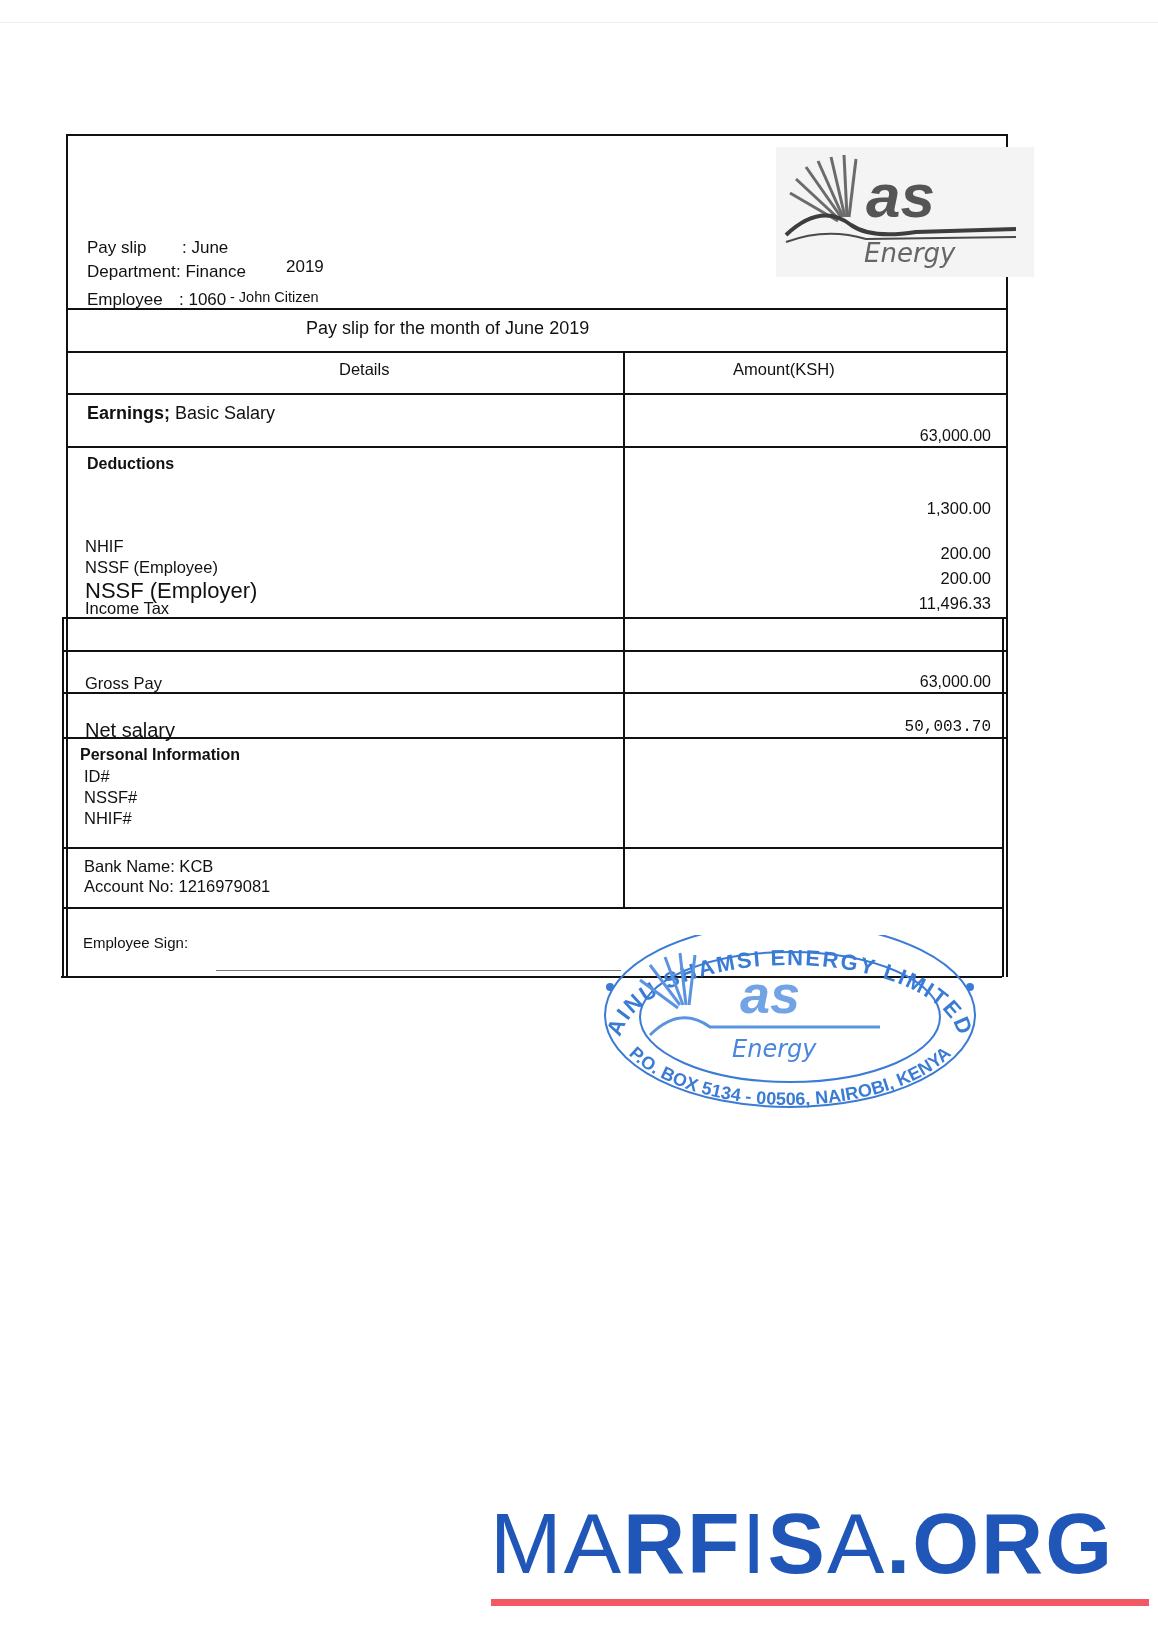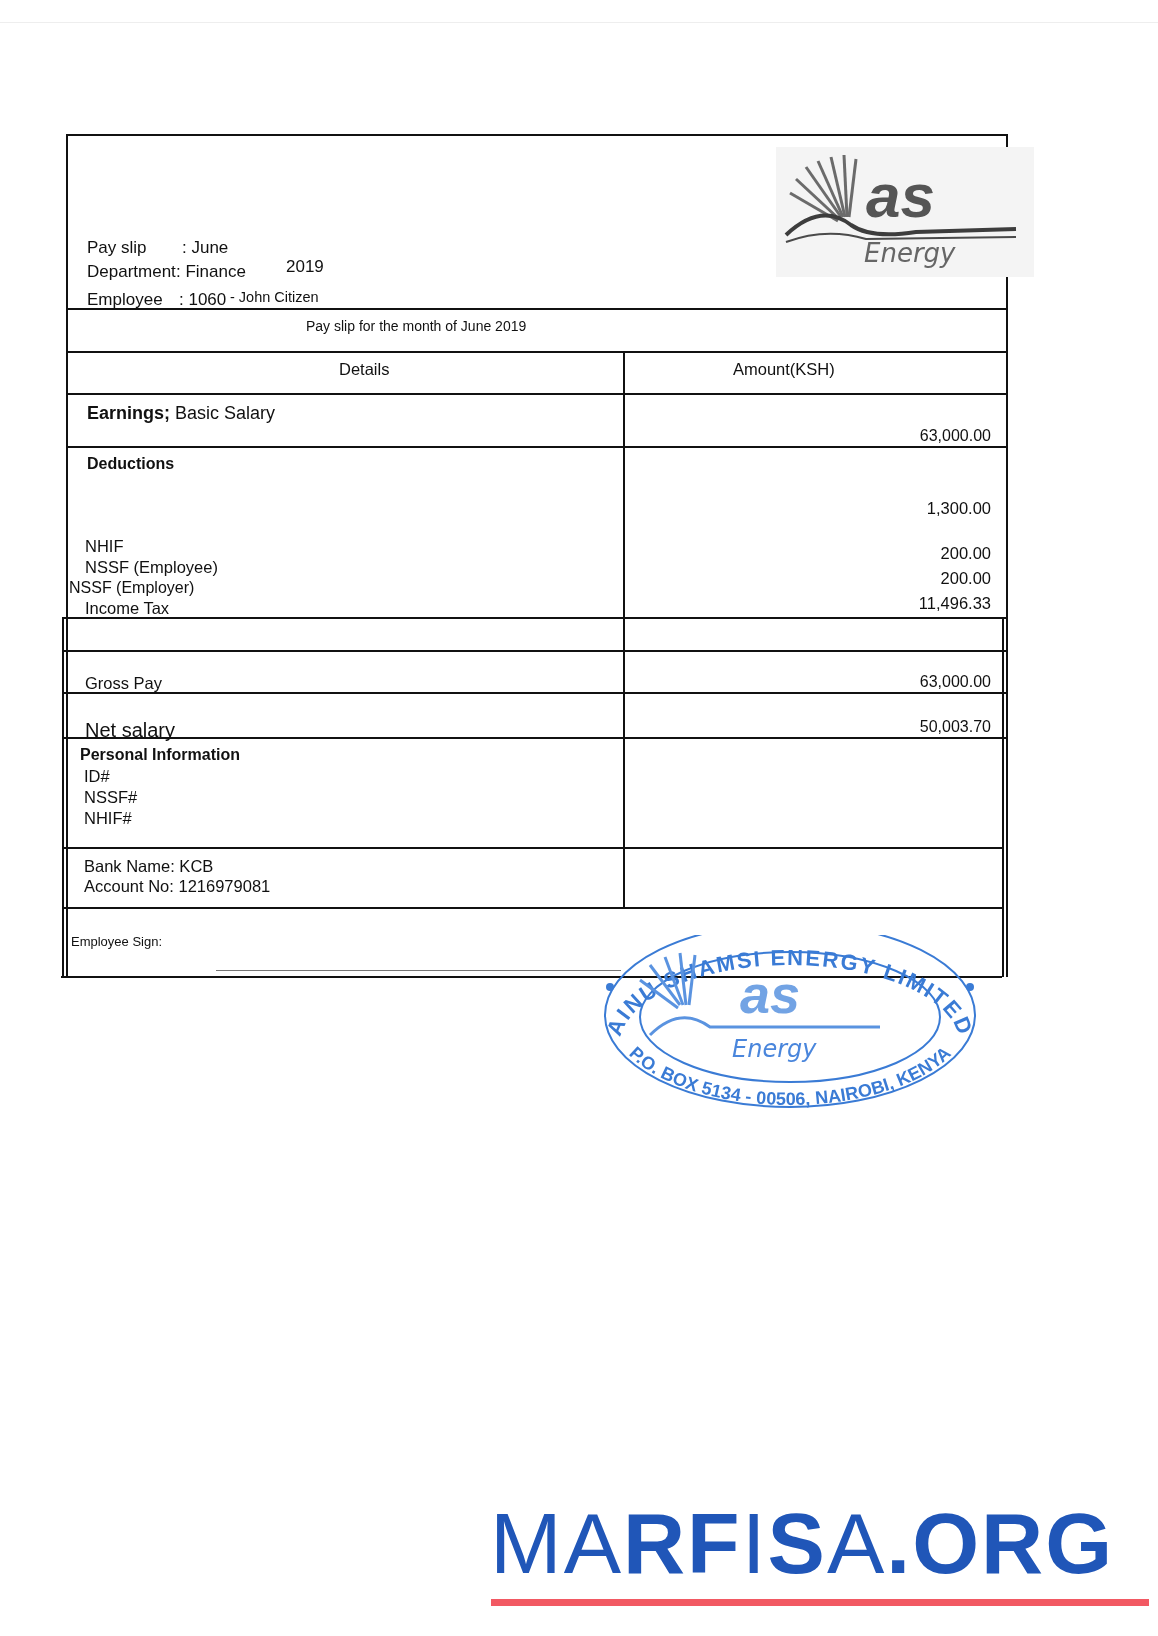--- a/index.html
+++ b/index.html
@@ -66,56 +66,56 @@
       <line x1="63" y1="72" x2="20" y2="32"></line>
       <line x1="62" y1="74" x2="14" y2="46"></line>
     </g>
     <path d="M10 88 Q 45 55 75 78 Q 95 92 140 85 L 240 82" stroke="#3d3d3d" stroke-width="4" fill="none"></path>
     <path d="M10 95 Q 50 80 90 92 L 240 90" stroke="#4a4a4a" stroke-width="2" fill="none"></path>
     <text x="90" y="70" font-family="Liberation Sans, sans-serif" font-size="62" font-weight="bold" font-style="italic" fill="#555555">as</text>
     <text x="88" y="115" font-family="DejaVu Sans, sans-serif" font-size="26" font-style="italic" fill="#666666">Energy</text>
   </svg>
 </div>
 
-<span class="txt" style="left:306px; top:319px; font-size:14px;">Pay slip for the month of June 2019</span>
+<span class="txt" style="left:306px; top:319px; font-size:18px;">Pay slip for the month of June 2019</span>
 
 <span class="txt" style="left:339px; top:361px; font-size:16.5px;">Details</span>
 <span class="txt" style="left:733px; top:361px; font-size:16.5px;">Amount(KSH)</span>
 
 <span class="txt" style="left:87px; top:404px; font-size:18px;">
   <b>Earnings;</b>
   <span>Basic Salary</span>
 </span>
 <span class="txt right" style="right:167px; top:428px; font-size:16px;">63,000.00</span>
 
 <span class="txt bold" style="left:87px; top:456px;">Deductions</span>
 <span class="txt" style="left:85px; top:538px; font-size:16.5px;">NHIF</span>
 <span class="txt" style="left:85px; top:559px; font-size:16.5px;">NSSF (Employee)</span>
-<span class="txt" style="left:69px; top:580px; font-size:16px;">NSSF (Employer)</span>
+<span class="txt" style="left:85px; top:580px; font-size:22px;">NSSF (Employer)</span>
 <span class="txt" style="left:85px; top:600px; font-size:16.5px;">Income Tax</span>
 
 <span class="txt calibri right" style="right:167px; top:500px;">1,300.00</span>
 <span class="txt calibri right" style="right:167px; top:545px;">200.00</span>
 <span class="txt calibri right" style="right:167px; top:570px;">200.00</span>
 <span class="txt calibri right" style="right:167px; top:595px;">11,496.33</span>
 
 <span class="txt" style="left:85px; top:675px; font-size:16.5px;">Gross Pay</span>
 <span class="txt right" style="right:167px; top:674px; font-size:16px;">63,000.00</span>
 <span class="txt" style="left:85px; top:720px; font-size:20px;">Net salary</span>
-<span class="txt right" style="right:167px; top:719px; font-size:16px;">50,003.70</span>
+<span class="txt right" style="right:167px; top:719px; font-size:16px;font-family:Liberation Mono, monospace;">50,003.70</span>
 
 <span class="txt bold" style="left:80px; top:747px;">Personal Information</span>
 <span class="txt" style="left:84px; top:768px; font-size:16.5px;">ID#</span>
 <span class="txt" style="left:84px; top:789px; font-size:16.5px;">NSSF#</span>
 <span class="txt" style="left:84px; top:810px; font-size:16.5px;">NHIF#</span>
 
 <span class="txt" style="left:84px; top:858px; font-size:16.5px;">Bank Name: KCB</span>
 <span class="txt" style="left:84px; top:878px; font-size:16.5px;">Account No: 1216979081</span>
 
-<span class="txt" style="left:71px; top:935px; font-size:13px;">Employee Sign:</span>
+<span class="txt" style="left:83px; top:935px; font-size:15px;">Employee Sign:</span>
 <div style="position:absolute; left:216px; top:970px; width:405px; height:1px; background:#777;"></div>
 
 <div class="stamp">
   <svg width="400" height="205" viewBox="0 0 400 205">
     <defs>
       <path id="topArc" d="M 30 110 A 170 80 0 0 1 370 110"></path>
       <path id="botArc" d="M 20 80 A 180 90 0 0 0 380 80"></path>
     </defs>
     <ellipse cx="200" cy="80" rx="185" ry="92" fill="none" stroke="#3a7bd5" stroke-width="2"></ellipse>
     <ellipse cx="200" cy="82" rx="150" ry="65" fill="none" stroke="#3a7bd5" stroke-width="2"></ellipse>

